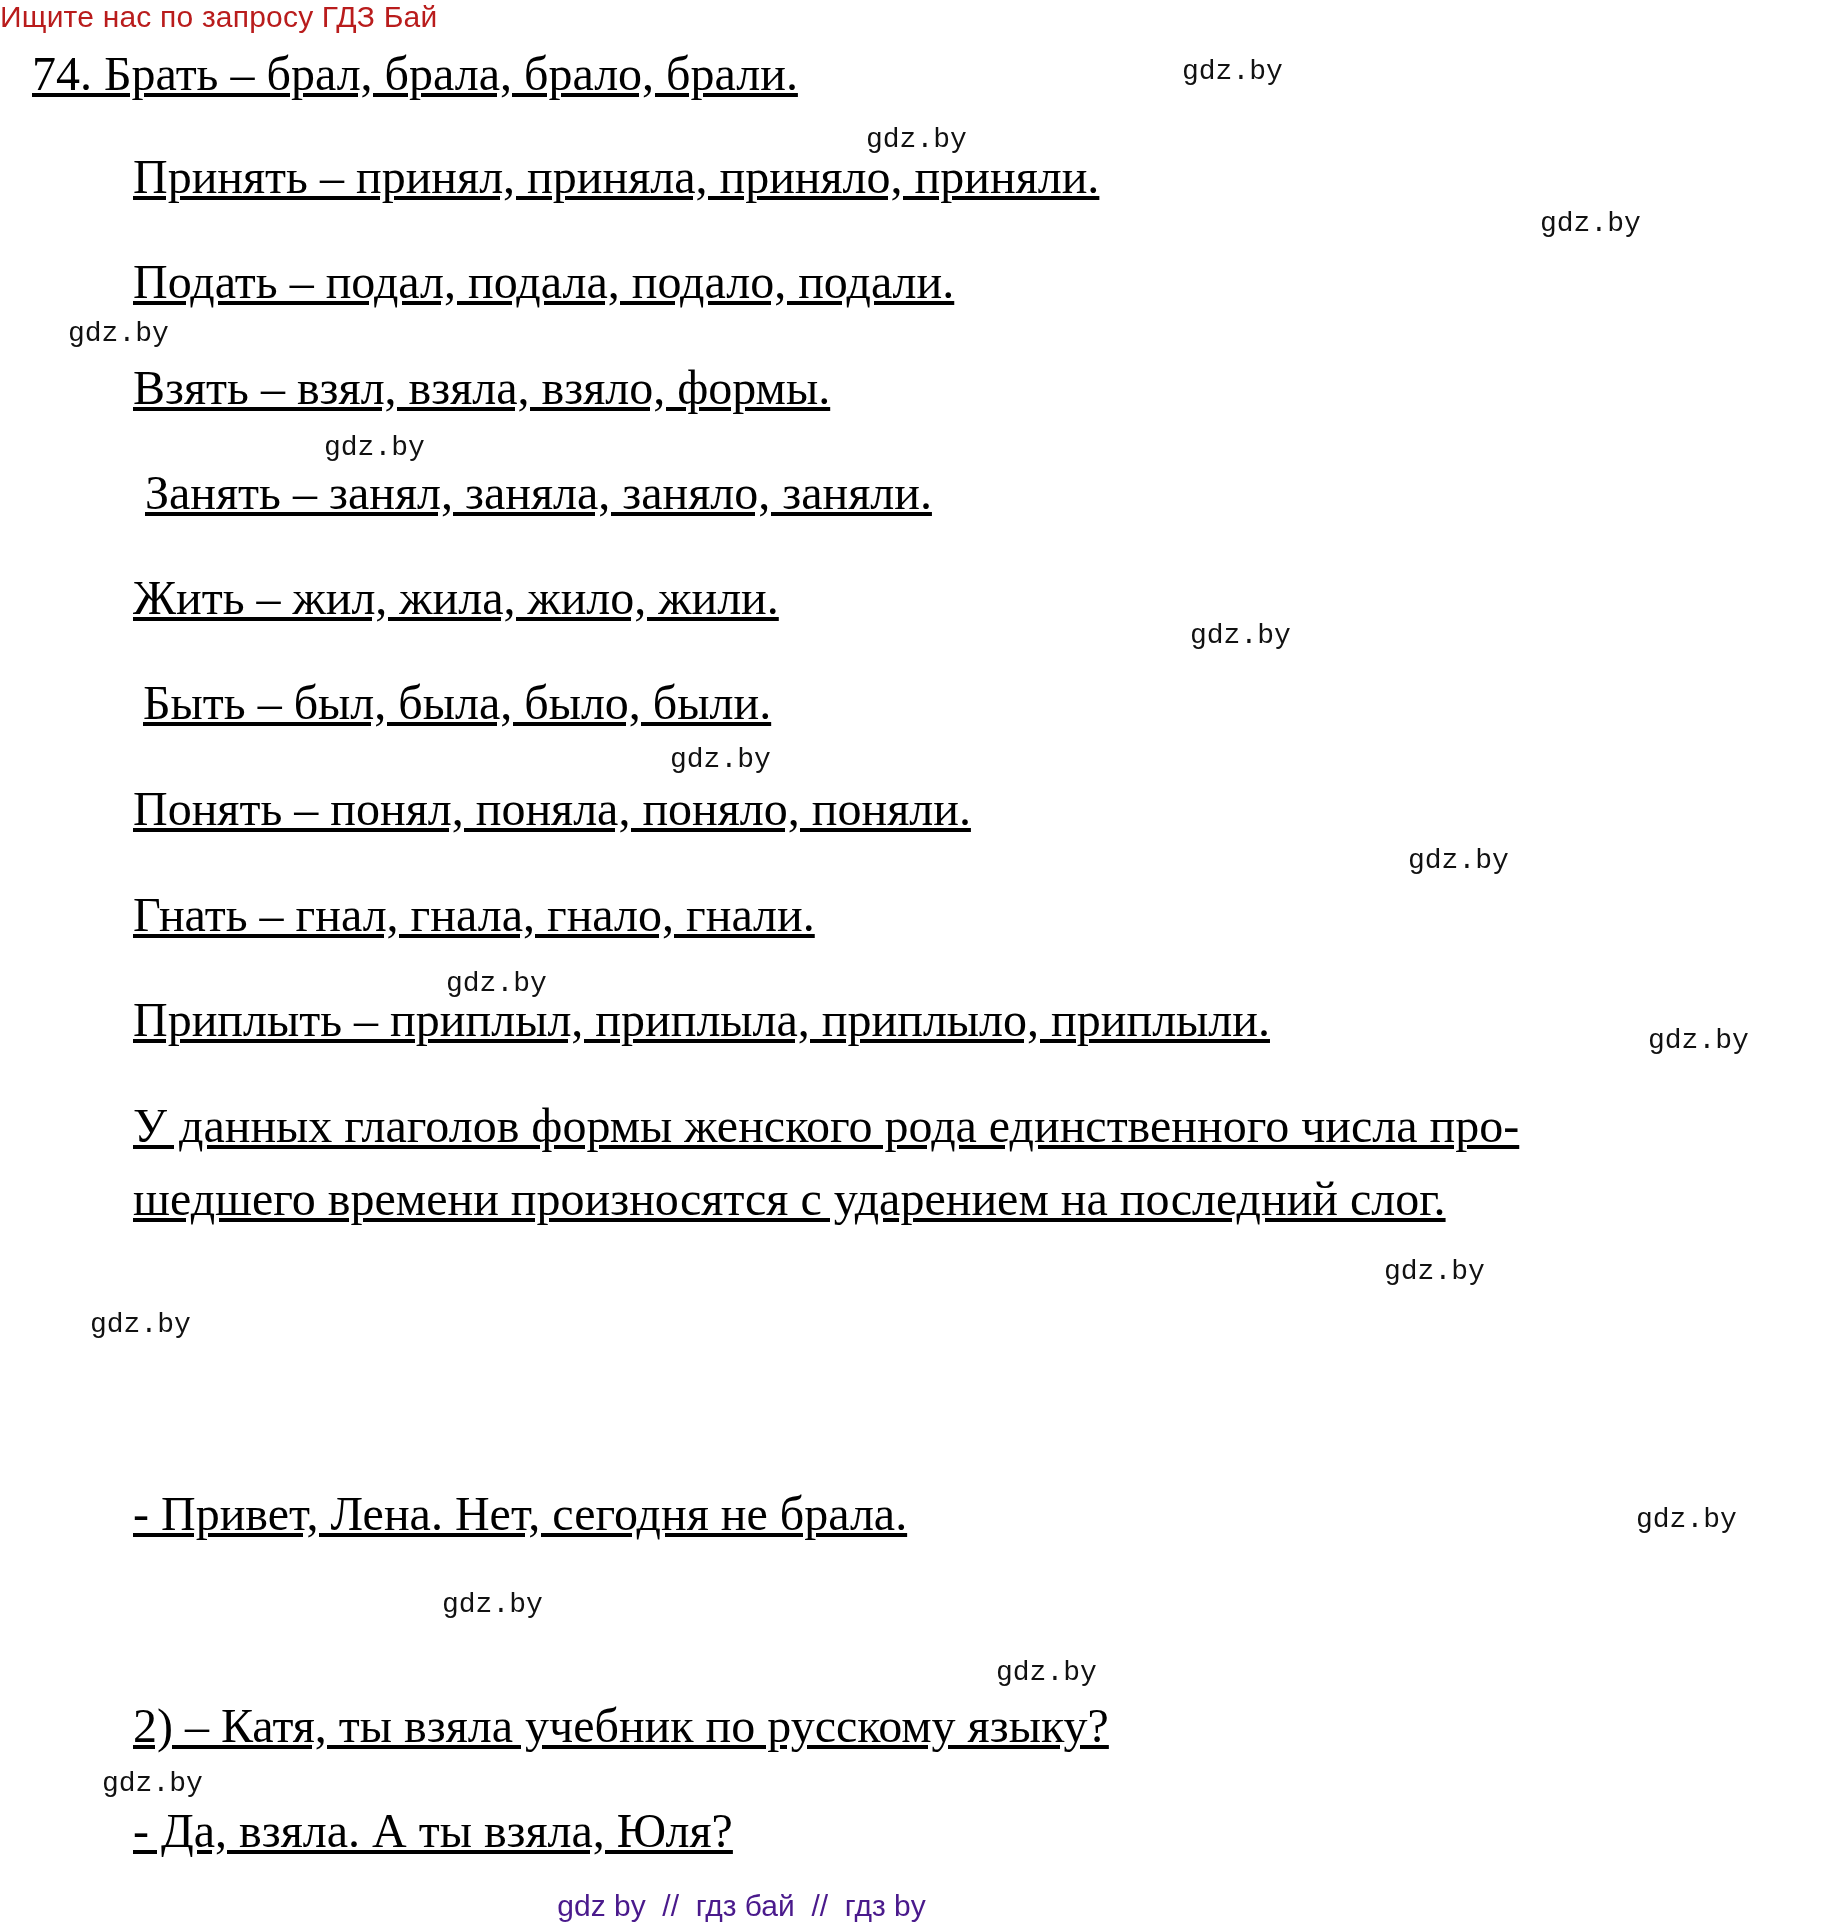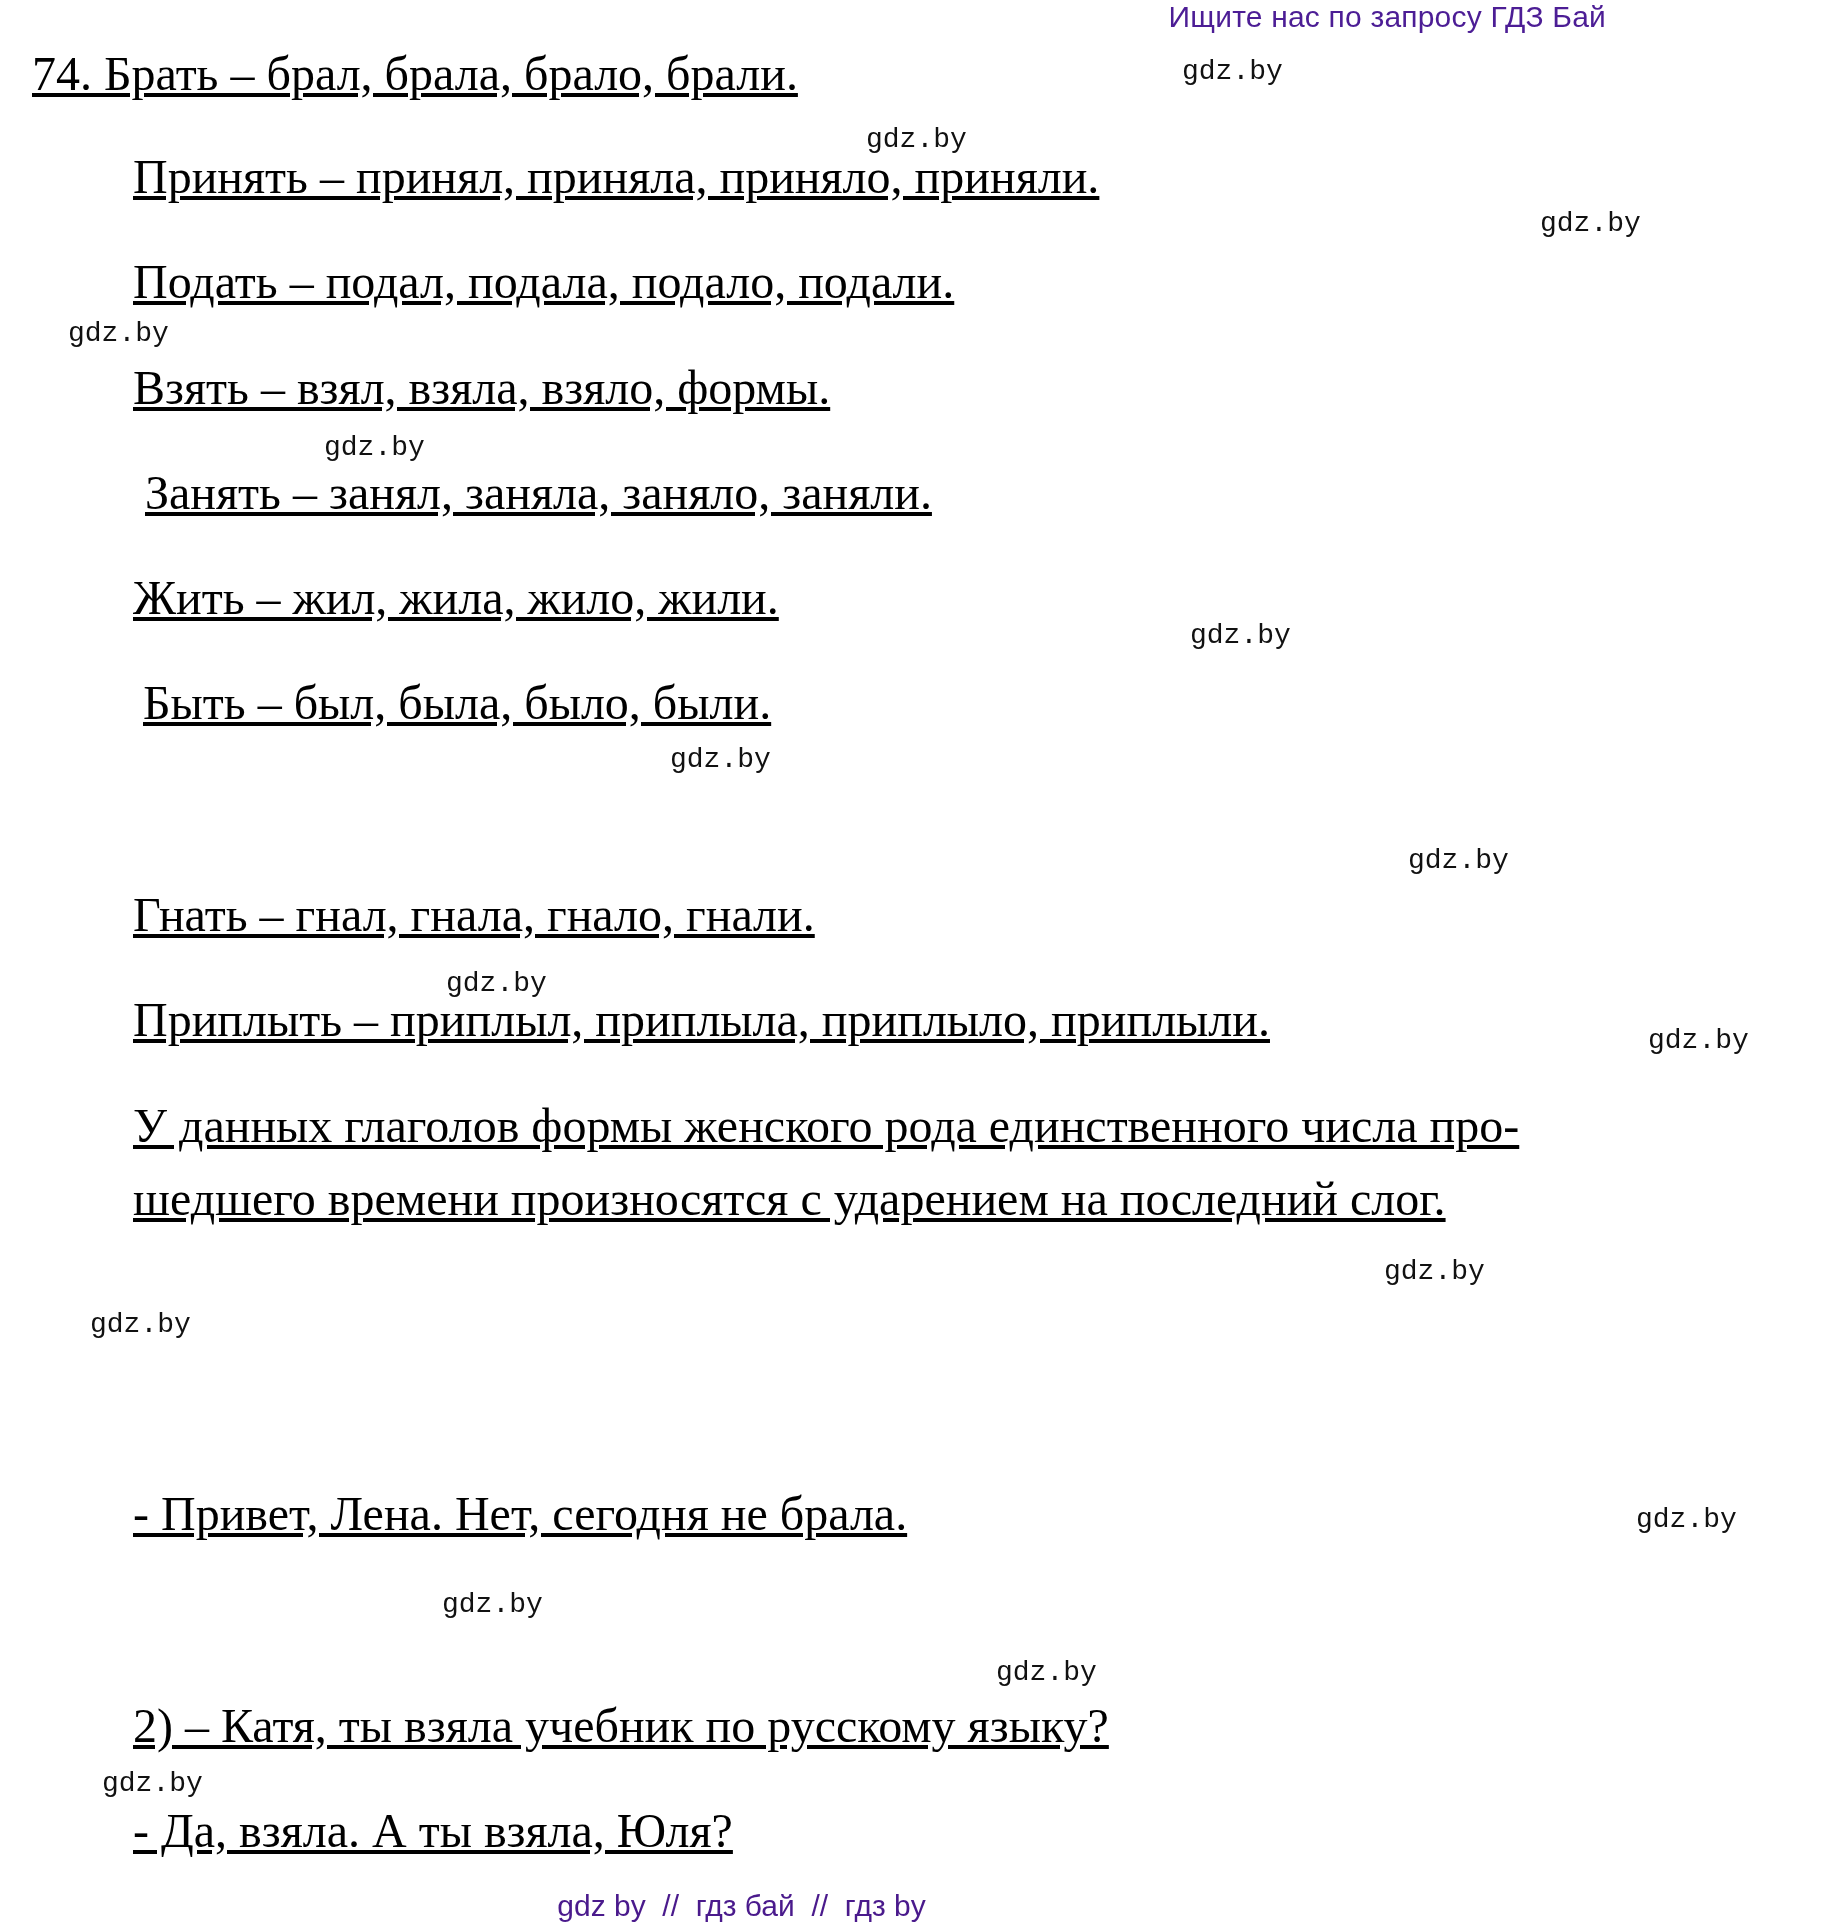--- a/index.html
+++ b/index.html
@@ -1,21 +1,21 @@
 <!DOCTYPE html>
 <html><head>
 <meta charset="utf-8">
 <style>
   html, body { margin: 0; padding: 0; background: #ffffff; }
   body { width: 1846px; height: 1927px; position: relative; overflow: hidden; }
   .page { position: absolute; left: 0; top: 0; width: 1846px; height: 1927px; background: #fff; }
   .header {
-    position: absolute; top: 0; left: 0; width: 1606px; text-align: right;
+    position: absolute; top: 0; left: 0; width: 1606px; text-align: left;
     font-family: "Liberation Sans", sans-serif; font-size: 30px; line-height: 34px;
-    color: #4c1d95; letter-spacing: 0.2px;
+    color: #b91c1c; letter-spacing: 0.2px;
   }
   .footer {
     position: absolute; top: 1888px; left: 0; width: 1483px; text-align: center;
     font-family: "Liberation Sans", sans-serif; font-size: 30px; line-height: 36px;
     color: #4a1a8c; white-space: pre;
   }
   .line {
     position: absolute; font-family: "Liberation Serif", serif;
     font-size: 48px; line-height: 64px; color: #000; white-space: nowrap; text-decoration: underline;
   }
@@ -34,20 +34,21 @@
   <div class="line" style="left:32px; top:42px;">
     <span>74.</span>
     <span>Брать – брал, брала, брало, брали.</span>
   </div>
   <div class="line" style="left:133px; top:145px;">Принять – принял, приняла, приняло, приняли.</div>
   <div class="line" style="left:133px; top:250px;">Подать – подал, подала, подало, подали.</div>
   <div class="line" style="left:133px; top:356px;">Взять – взял, взяла, взяло, формы.</div>
   <div class="line" style="left:133px; top:461px;margin-left:12px;">Занять – занял, заняла, заняло, заняли.</div>
   <div class="line" style="left:133px; top:566px;">Жить – жил, жила, жило, жили.</div>
   <div class="line" style="left:133px; top:671px;margin-left:10px;">Быть – был, была, было, были.</div>
+  <div class="line" style="left:133px; top:777px;">Понять – понял, поняла, поняло, поняли.</div>
   <div class="line" style="left:133px; top:883px;">Гнать – гнал, гнала, гнало, гнали.</div>
   <div class="line" style="left:133px; top:988px;">Приплыть – приплыл, приплыла, приплыло, приплыли.</div>
 
   <div class="line" style="left:133px; top:1094px;">У данных глаголов формы женского рода единственного числа про-</div>
   <div class="line" style="left:133px; top:1167px;">шедшего времени произносятся с ударением на последний слог.</div>
 
   <div class="line" style="left:133px; top:1482px;">- Привет, Лена. Нет, сегодня не брала.</div>
   <div class="line" style="left:133px; top:1694px;">2) – Катя, ты взяла учебник по русскому языку?</div>
   <div class="line" style="left:133px; top:1799px;">- Да, взяла. А ты взяла, Юля?</div>
 

